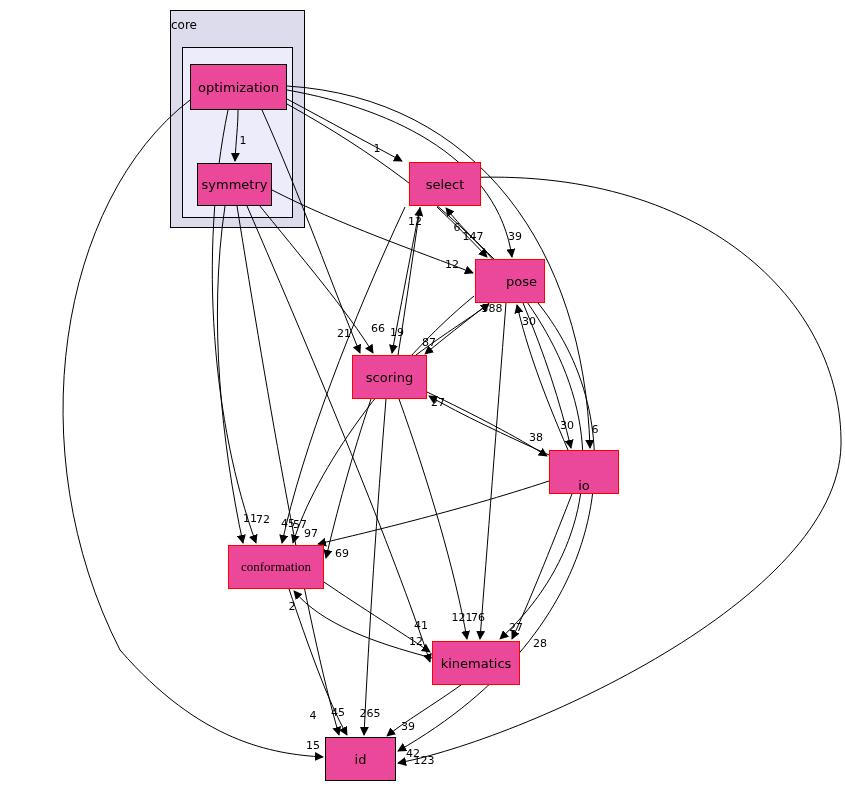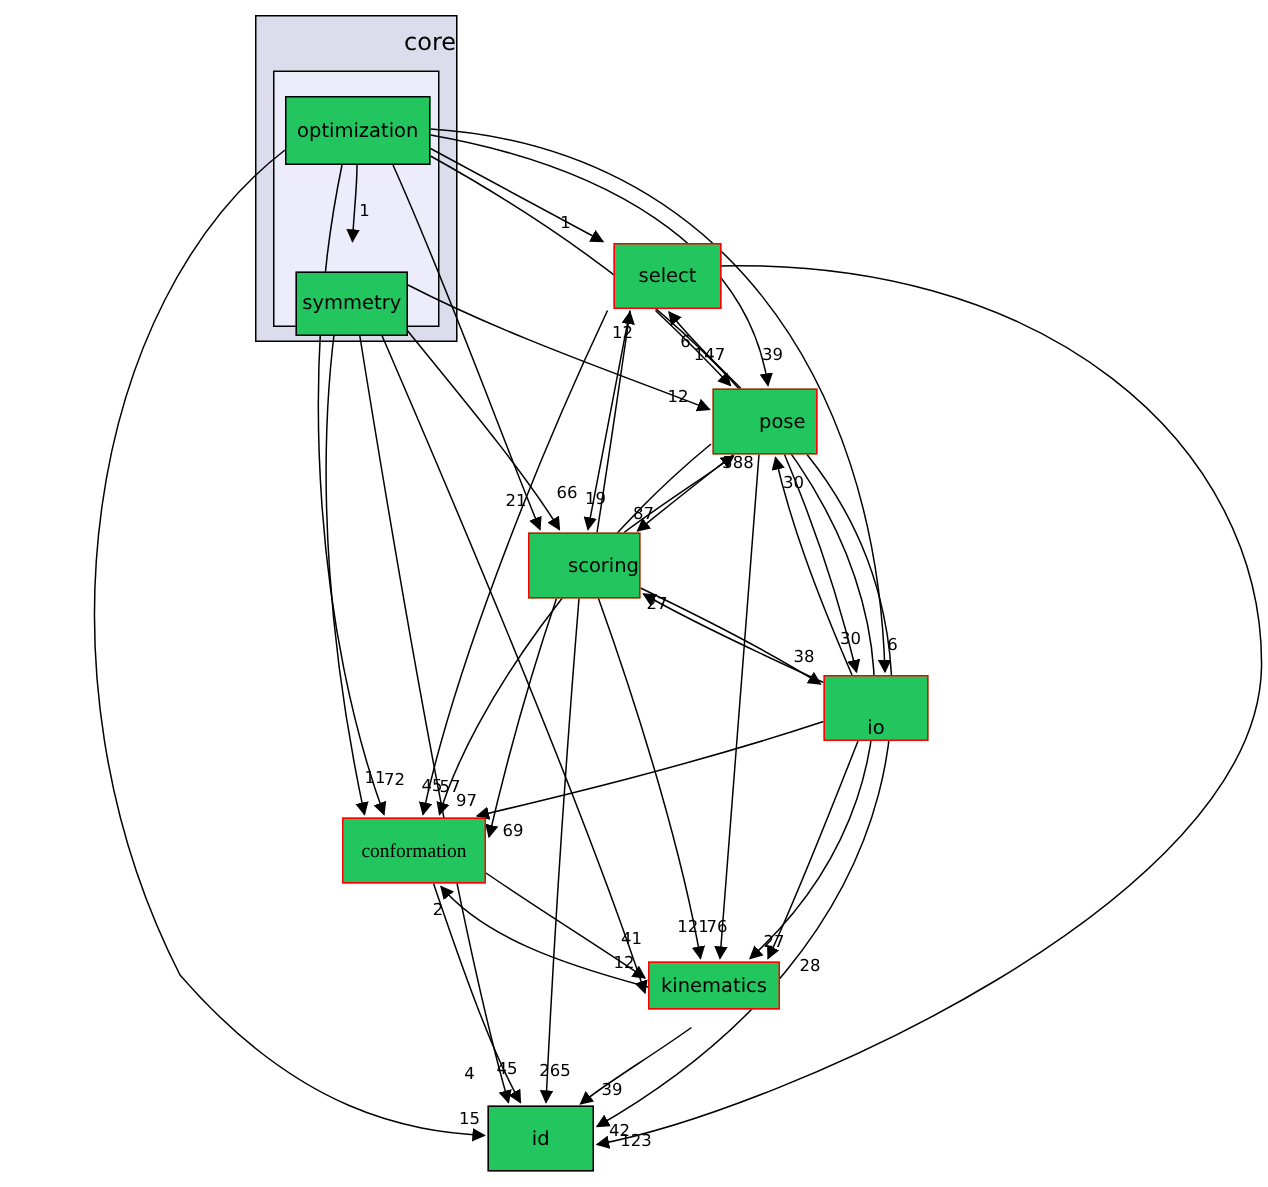--- a/index.html
+++ b/index.html
@@ -1,27 +1,27 @@
 <!DOCTYPE html>
 <html><head>
 <meta charset="utf-8">
 <style>
   html,body{margin:0;padding:0;background:#ffffff;}
   body{font-family:"DejaVu Sans","Liberation Sans",sans-serif;}
   .diagram{position:relative;width:845px;height:791px;background:#ffffff;overflow:hidden;}
   .cluster-outer{position:absolute;left:170px;top:10px;width:135px;height:218px;
     background:#dcdcec;border:1px solid #000;box-sizing:border-box;}
-  .cluster-label{position:absolute;left:0;top:7px;width:100%;text-align:right;
-    font-size:16px;color:#000;}
+  .cluster-label{position:absolute;left:0;top:7px;width:100%;text-align:left;
+    font-size:12px;color:#000;}
   .cluster-inner{position:absolute;left:11px;top:36px;width:111px;height:171px;
     background:#ececfa;border:1px solid #000;box-sizing:border-box;}
   svg.edge-layer{position:absolute;left:0;top:0;}
   .edge{fill:none;stroke:#000000;stroke-width:1;}
   .edge-label{font-size:11px;fill:#000000;text-anchor:middle;}
-  .node{position:absolute;background:#22c55e;border:1px solid #000;box-sizing:border-box;
+  .node{position:absolute;background:#ec4899;border:1px solid #000;box-sizing:border-box;
     display:flex;align-items:center;justify-content:center;font-size:13px;color:#000;
     cursor:pointer;}
 </style>
 </head>
 <body>
 
 <div class="diagram">
 
   <div class="cluster-outer">
     <div class="cluster-label">core</div>
@@ -111,39 +111,39 @@
         <text x="313" y="719" class="edge-label">4</text>
         <text x="408" y="730" class="edge-label">39</text>
         <text x="413" y="757" class="edge-label">42</text>
       </g>
   </svg>
 
   <div>
       <div class="node" style="left: 190px; top: 64px; width: 97px; height: 46px; border-color: rgb(0, 0, 0);">
         <span>optimization</span>
       </div>
-      <div class="node" style="left: 197px; top: 163px; width: 75px; height: 43px; border-color: rgb(0, 0, 0); margin-top: 18px;">
+      <div class="node" style="left: 197px; top: 163px; width: 75px; height: 43px; border-color: rgb(0, 0, 0);">
         <span>symmetry</span>
       </div>
       <div class="node" style="left: 409px; top: 162px; width: 72px; height: 44px; border-color: rgb(255, 0, 0);">
         <span>select</span>
       </div>
       <div class="node" style="left: 475px; top: 259px; width: 70px; height: 44px; border-color: rgb(255, 0, 0); padding-left: 23px;">
         <span>pose</span>
       </div>
-      <div class="node" style="left: 352px; top: 355px; width: 75px; height: 44px; border-color: rgb(255, 0, 0); justify-content: flex-end;">
+      <div class="node" style="left: 352px; top: 355px; width: 75px; height: 44px; border-color: rgb(255, 0, 0);">
         <span>scoring</span>
       </div>
       <div class="node" style="left: 549px; top: 450px; width: 70px; height: 44px; border-color: rgb(255, 0, 0); align-items: flex-end;">
         <span>io</span>
       </div>
       <div class="node" style="left: 228px; top: 545px; width: 96px; height: 44px; border-color: rgb(255, 0, 0); font-family: Liberation Serif, serif;">
         <span>conformation</span>
       </div>
-      <div class="node" style="left: 432px; top: 641px; width: 88px; height: 32px; border-color: rgb(255, 0, 0);">
+      <div class="node" style="left: 432px; top: 641px; width: 88px; height: 44px; border-color: rgb(255, 0, 0);">
         <span>kinematics</span>
       </div>
       <div class="node" style="left: 325px; top: 737px; width: 71px; height: 44px; border-color: rgb(0, 0, 0);">
         <span>id</span>
       </div>
     </div>
 
 </div>
 
 </body></html>

